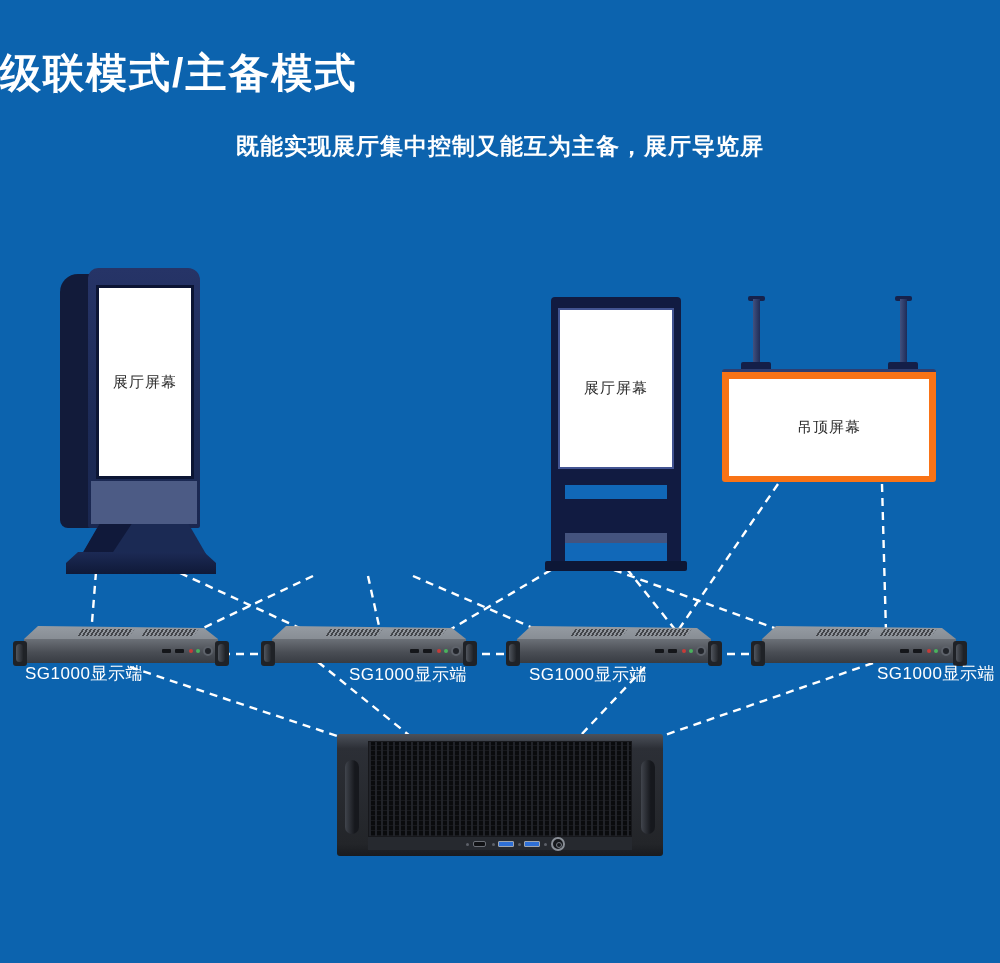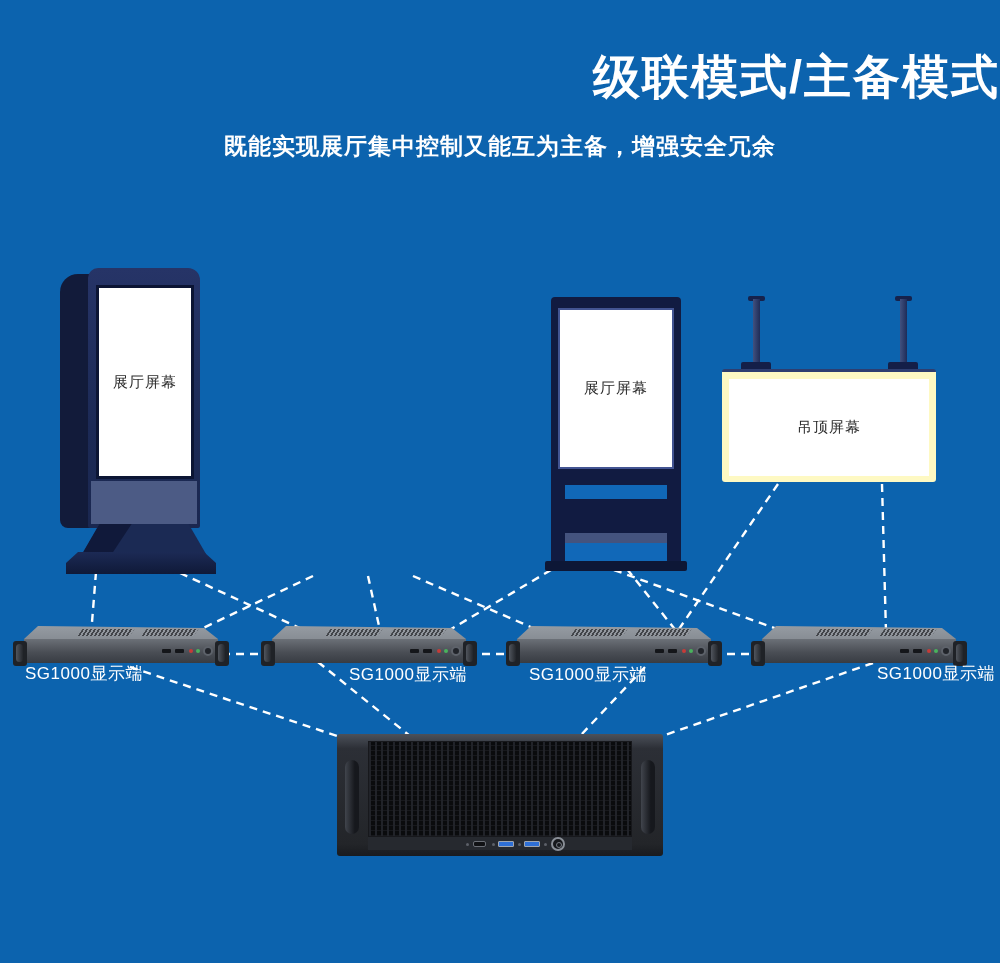--- a/index.html
+++ b/index.html
@@ -1,22 +1,22 @@
 <!DOCTYPE html>
 <html style="--bg: #0c63ae; --line: #ffffff;"><head>
 <meta charset="utf-8">
 <style>
   * { margin:0; padding:0; box-sizing:border-box; }
   html,body { width:1000px; height:963px; }
   body { font-family:"Liberation Sans","DejaVu Sans",sans-serif; }
   .canvas { position:relative; width:1000px; height:963px; background:var(--bg,#0c63ae); overflow:hidden; }
 
   
-  .title { position:absolute; top:46px; left:0; right:0; text-align:right;
-           font-size:47px; font-weight:800; color:#fff; letter-spacing:2px; }
+  .title { position:absolute; top:46px; left:0; right:0; text-align:left;
+           font-size:41px; font-weight:800; color:#fff; letter-spacing:2px; }
   .subtitle { position:absolute; top:131px; left:0; right:0; text-align:center;
               font-size:23px; font-weight:600; color:#fff; letter-spacing:1px; }
 
   
   .wires { position:absolute; left:0; top:0; width:1000px; height:963px; }
   .wires line { stroke:var(--line,#ffffff); stroke-width:2.4; stroke-dasharray:8 6; }
 
   .screen-label { font-size:15px; color:#2b2b2b; letter-spacing:1px; }
 
   
@@ -72,21 +72,21 @@
   
   .ceil { position:absolute; left:720px; top:296px; width:226px; height:188px; }
   .c-pole { position:absolute; top:3px; width:7px; height:66px;
             background:linear-gradient(90deg,#41517f,#1e2c58); }
   .c-pole.p1 { left:33px; } .c-pole.p2 { left:180px; }
   .c-cap { position:absolute; top:0; width:17px; height:5px; background:#16224c; border-radius:2px; }
   .c-cap.p1 { left:28px; } .c-cap.p2 { left:175px; }
   .c-mount { position:absolute; top:66px; width:30px; height:8px; background:#141f48; border-radius:2px 2px 0 0; }
   .c-mount.p1 { left:21px; } .c-mount.p2 { left:168px; }
   .c-frame { position:absolute; left:2px; top:73px; width:214px; height:113px;
-             background:#fef9c3; border-top:3px solid #2e3e70; border-radius:3px;
+             background:#f97316; border-top:3px solid #2e3e70; border-radius:3px;
              display:flex; align-items:center; justify-content:center; }
   .c-screen { width:200px; height:97px; background:#fff;
              display:flex; align-items:center; justify-content:center; }
 
   
   .rack { position:absolute; width:218px; height:42px; }
   .rk-top { position:absolute; inset:0;
             clip-path:polygon(26px 0,192px 2px,206px 13px,12px 13px);
             background:linear-gradient(180deg,#959ba2,#6a6f76); }
   .rk-vent { position:absolute; top:3px; height:7px; width:52px; transform:skewX(-35deg);
@@ -161,21 +161,21 @@
       <line x1="222" y1="654" x2="262" y2="654"></line>
       <line x1="468" y1="654" x2="507" y2="654"></line>
       <line x1="713" y1="654" x2="752" y2="654"></line>
       <line x1="130" y1="667" x2="337" y2="736"></line>
       <line x1="318" y1="662" x2="410" y2="736"></line>
       <line x1="645" y1="667" x2="580" y2="736"></line>
       <line x1="873" y1="663" x2="662" y2="736"></line>
     </svg>
 
   <div class="title">级联模式/主备模式</div>
-  <div class="subtitle">既能实现展厅集中控制又能互为主备，增强安全冗余</div>
+  <div class="subtitle">既能实现展厅集中控制又能互为主备，展厅导览屏</div>
 
   <div class="kiosk1">
     <div class="k1-side"></div>
     <div class="k1-body"></div>
     <div class="k1-screen">
       <span class="screen-label">展厅屏幕</span>
     </div>
     <div class="k1-panel"></div>
     <div class="k1-neck"></div>
     <div class="k1-plinth"></div>

